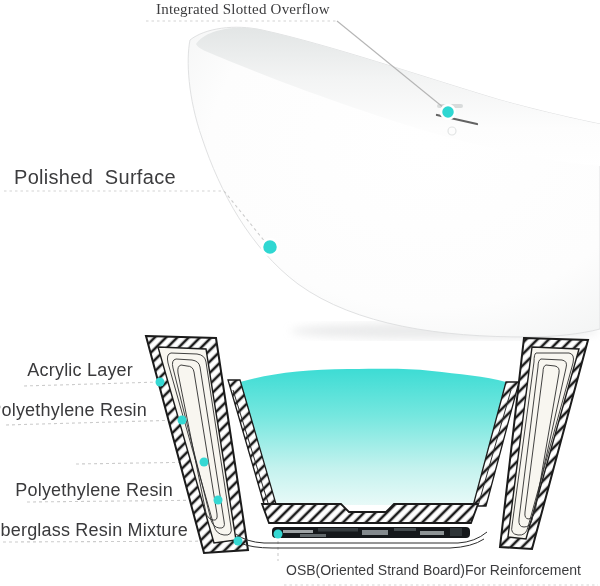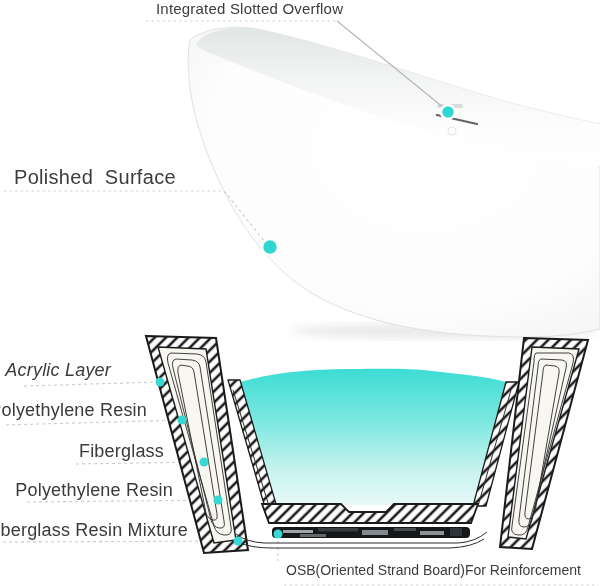--- a/index.html
+++ b/index.html
@@ -2,24 +2,24 @@
 <html><head>
 <meta charset="utf-8">
 <style>
   html,body{margin:0;padding:0;background:#ffffff;}
   .canvas{
     position:relative;width:600px;height:586px;background:#ffffff;overflow:hidden;
     font-family:"Liberation Sans",sans-serif;
   }
   .canvas svg{position:absolute;left:0;top:0;}
   .label{position:absolute;color:#3c3c3e;white-space:pre;line-height:1.1;}
-  .label-overflow{left:156px;top:1px;font-size:15px;letter-spacing:.2px;}
+  .label-overflow{left:156px;top:1px;font-size:15px;letter-spacing:.2px;font-family:Liberation Serif, serif;}
   .label-polished{left:14px;top:166px;font-size:20px;letter-spacing:.3px;}
   .layer-label{font-size:18px;color:#3a3a3c;text-align:right;letter-spacing:.2px;}
-  .label-acrylic{right:489px;top:361px;font-style:italic;}
+  .label-acrylic{right:467px;top:361px;}
   .label-poly1{right:453px;top:401px;}
   .label-fiber{right:436px;top:442px;}
   .label-poly2{right:427px;top:481px;}
   .label-fibermix{right:412px;top:521px;}
   .label-osb{left:286px;top:563px;font-size:14px;}
 </style>
 </head>
 <body>
 
 <div class="canvas">
@@ -138,18 +138,17 @@
       <circle cx="218" cy="500" r="4.5" fill="#35d8d3"></circle>
       <circle cx="238" cy="541" r="4.5" fill="#35d8d3"></circle>
       <circle cx="278" cy="534" r="4.5" fill="#35d8d3"></circle>
     </g>
   </svg>
 
   <div class="label label-overflow">Integrated Slotted Overflow</div>
   <div class="label label-polished">Polished  Surface</div>
   <div class="label layer-label label-acrylic">Acrylic Layer</div>
   <div class="label layer-label label-poly1">Polyethylene Resin</div>
-  <div class="label layer-label label-fiber">Fiberglass</div>
   <div class="label layer-label label-poly2">Polyethylene Resin</div>
   <div class="label layer-label label-fibermix">Fiberglass Resin Mixture</div>
   <div class="label label-osb">OSB(Oriented Strand Board)For Reinforcement</div>
 
 </div>
 
 </body></html>

